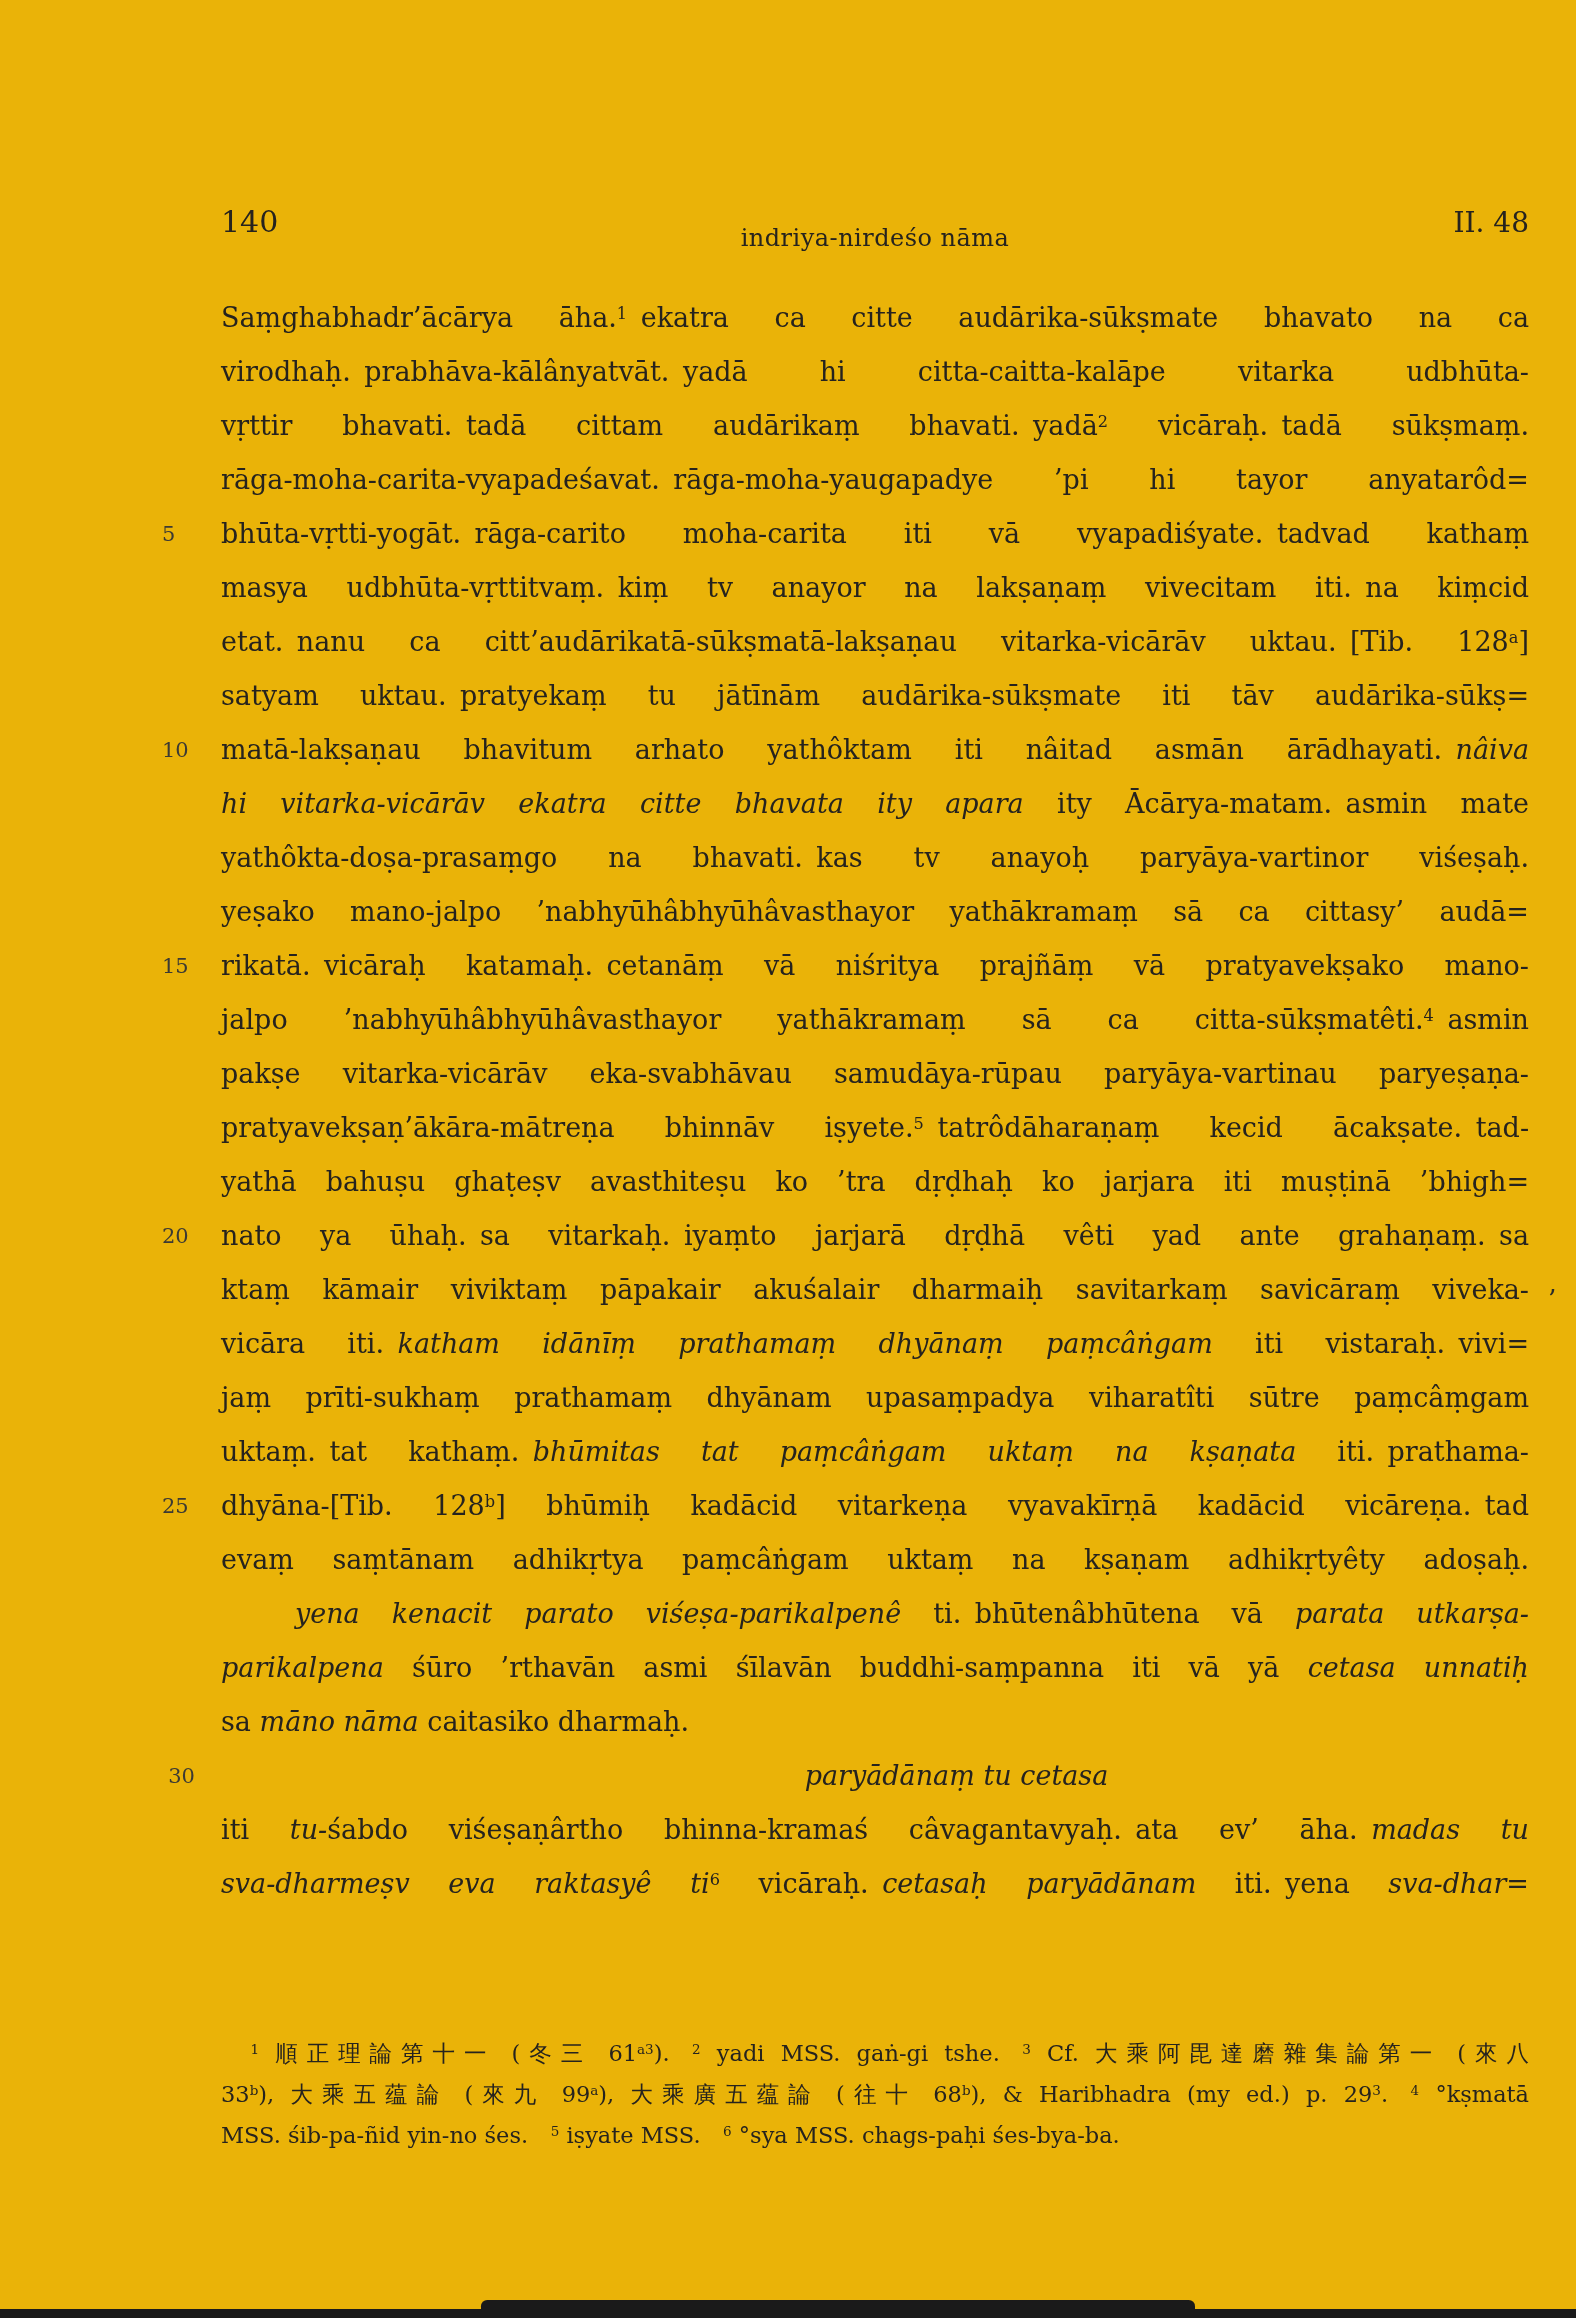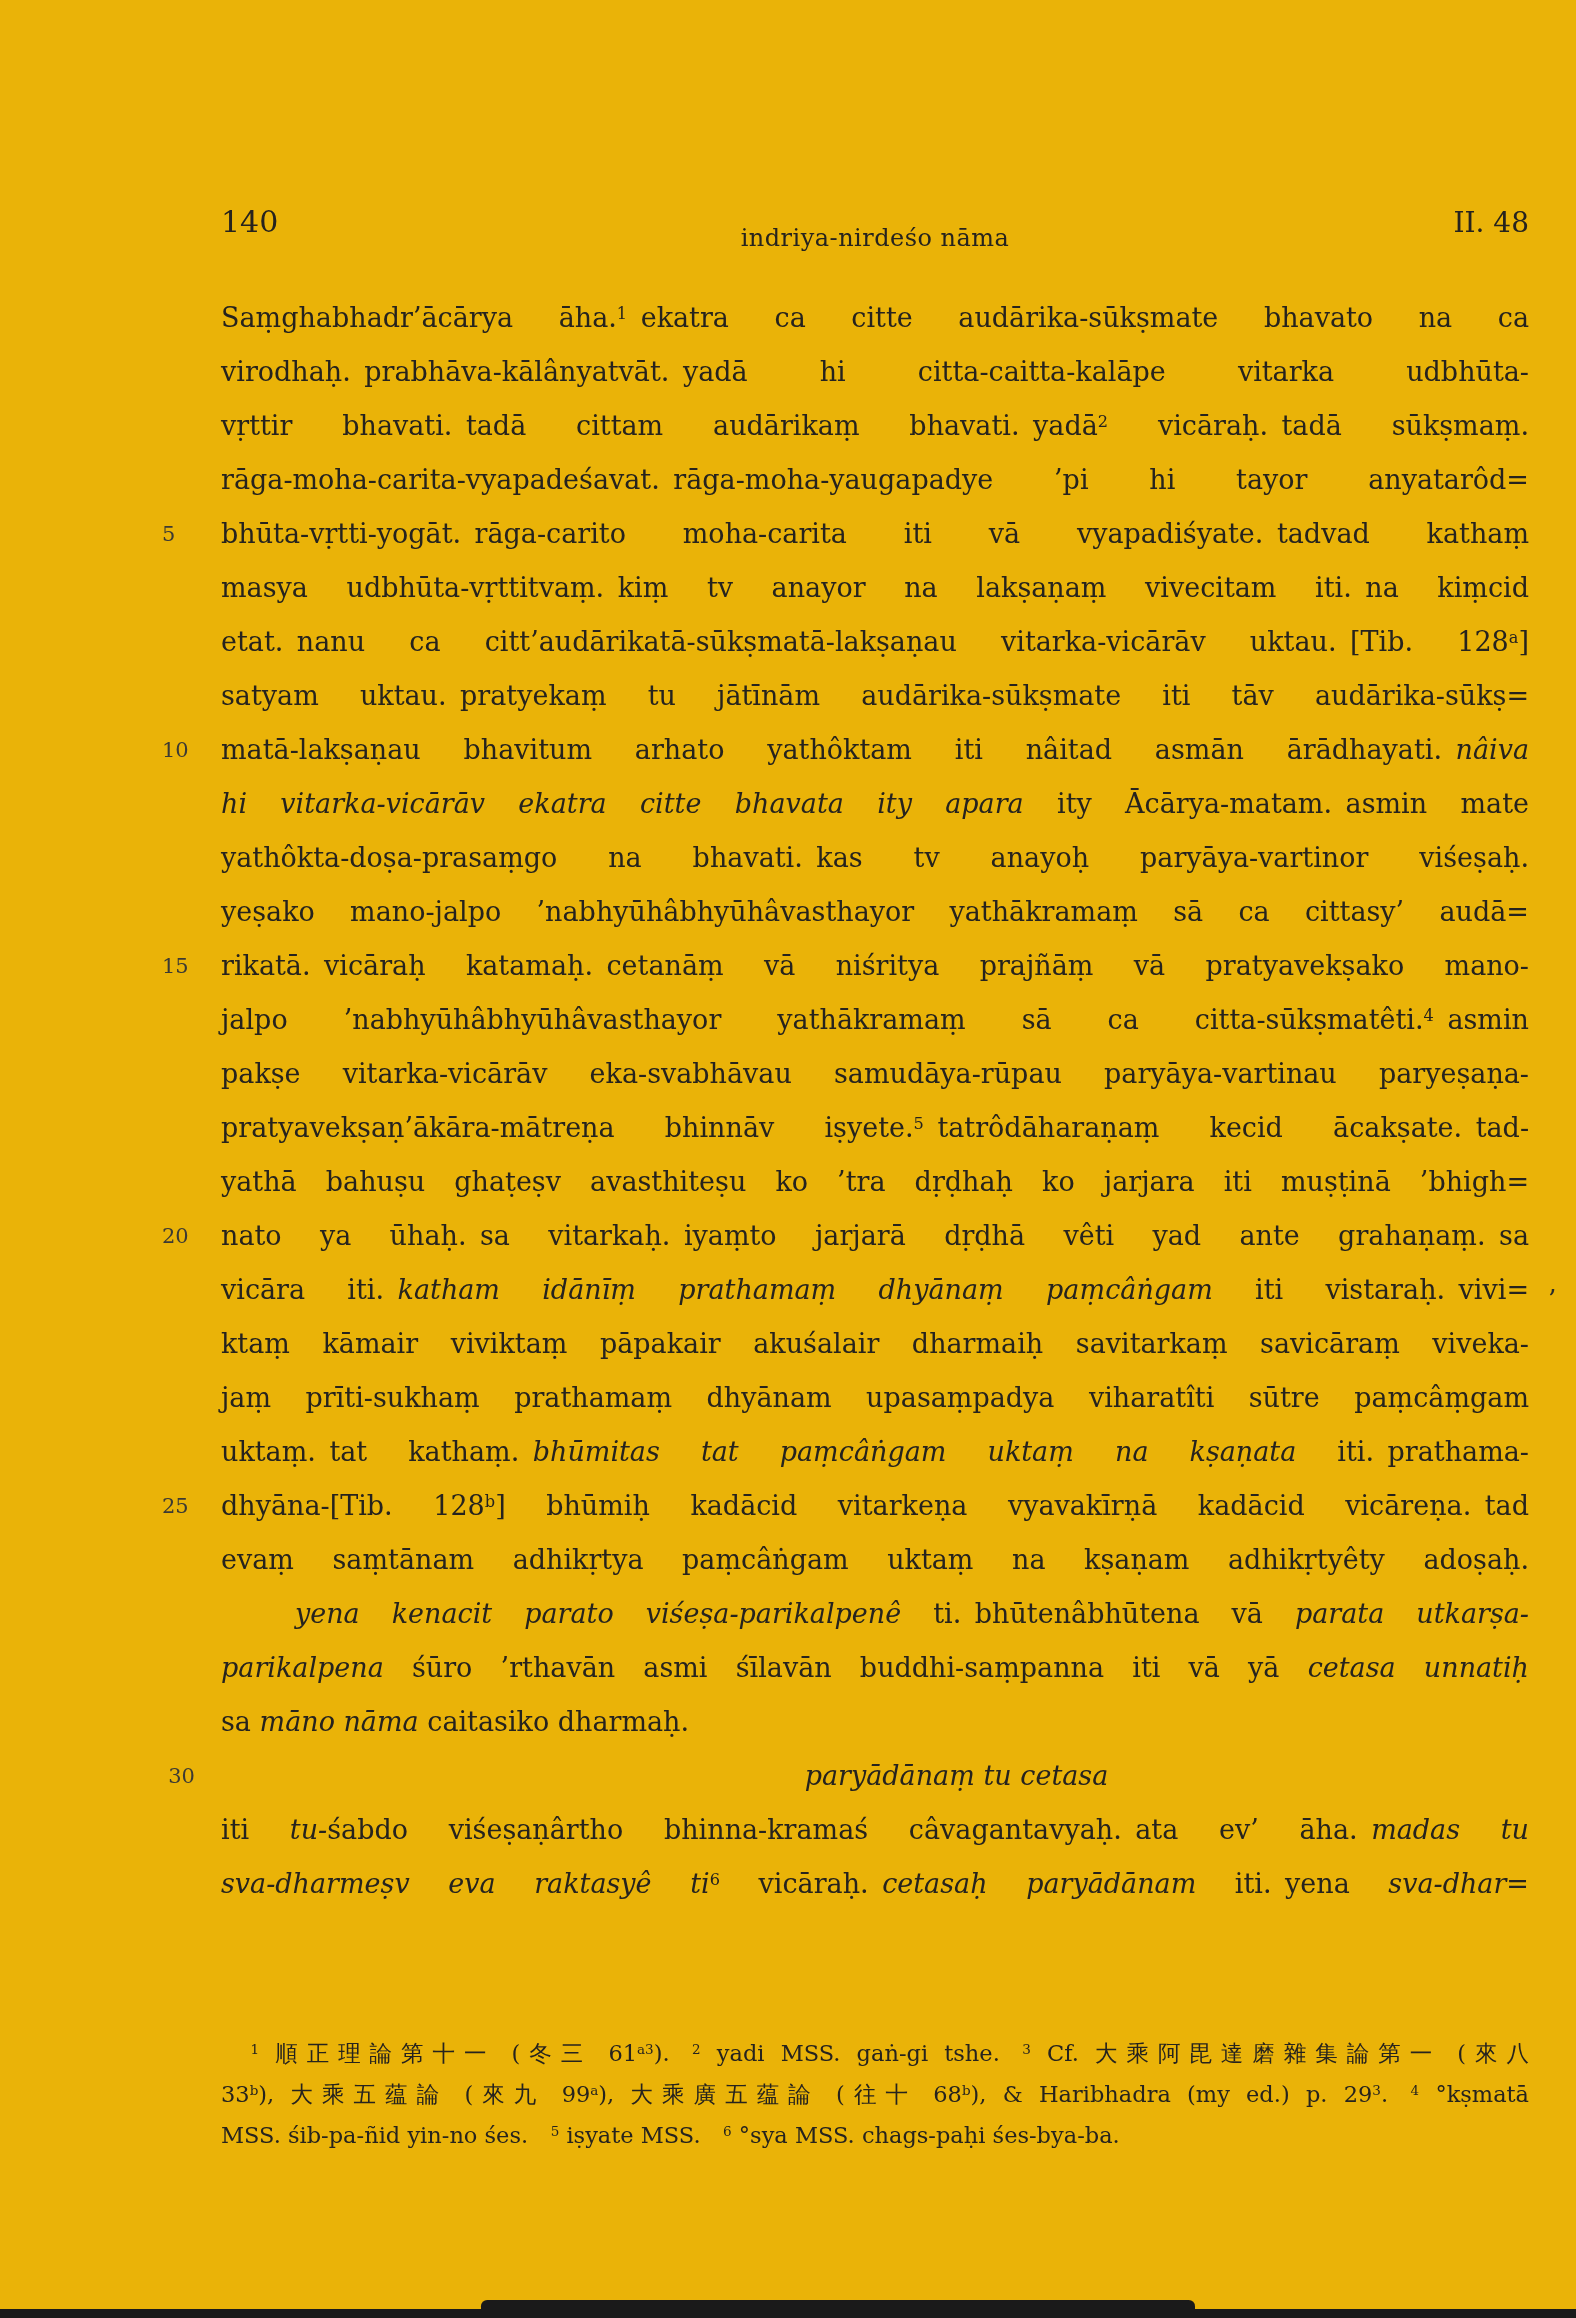--- a/index.html
+++ b/index.html
@@ -50,22 +50,22 @@
       <div class="line"><span class="mnum">10</span><span>matā-lakṣaṇau bhavitum arhato yathôktam iti nâitad asmān ārādhayati. </span><span class="it">nâiva</span></div>
       <div class="line"><span class="it">hi vitarka-vicārāv ekatra citte bhavata ity apara</span><span> ity Ācārya-matam. asmin mate</span></div>
       <div class="line"><span>yathôkta-doṣa-prasaṃgo na bhavati. kas tv anayoḥ paryāya-vartinor viśeṣaḥ.</span></div>
       <div class="line"><span>yeṣako mano-jalpo ’nabhyūhâbhyūhâvasthayor yathākramaṃ sā ca cittasy’ audā=</span></div>
       <div class="line"><span class="mnum">15</span><span>rikatā. vicāraḥ katamaḥ. cetanāṃ vā niśritya prajñāṃ vā pratyavekṣako mano-</span></div>
       <div class="line"><span>jalpo ’nabhyūhâbhyūhâvasthayor yathākramaṃ sā ca citta-sūkṣmatêti.</span><sup>4</sup><span> asmin</span></div>
       <div class="line"><span>pakṣe vitarka-vicārāv eka-svabhāvau samudāya-rūpau paryāya-vartinau paryeṣaṇa-</span></div>
       <div class="line"><span>pratyavekṣaṇ’ākāra-mātreṇa bhinnāv iṣyete.</span><sup>5</sup><span> tatrôdāharaṇaṃ kecid ācakṣate. tad-</span></div>
       <div class="line"><span>yathā bahuṣu ghaṭeṣv avasthiteṣu ko ’tra dṛḍhaḥ ko jarjara iti muṣṭinā ’bhigh=</span></div>
       <div class="line"><span class="mnum">20</span><span>nato ya ūhaḥ. sa vitarkaḥ. iyaṃto jarjarā dṛḍhā vêti yad ante grahaṇaṃ. sa</span></div>
+      <div class="line"><span>ktaṃ kāmair viviktaṃ pāpakair akuśalair dharmaiḥ savitarkaṃ savicāraṃ viveka-</span></div>
       <div class="line"><span>vicāra iti. </span><span class="it">katham idānīṃ prathamaṃ dhyānaṃ paṃcâṅgam</span><span> iti vistaraḥ. vivi=</span></div>
-      <div class="line"><span>ktaṃ kāmair viviktaṃ pāpakair akuśalair dharmaiḥ savitarkaṃ savicāraṃ viveka-</span></div>
       <div class="line"><span>jaṃ prīti-sukhaṃ prathamaṃ dhyānam upasaṃpadya viharatîti sūtre paṃcâṃgam</span></div>
       <div class="line"><span>uktaṃ. tat kathaṃ. </span><span class="it">bhūmitas tat paṃcâṅgam uktaṃ na kṣaṇata</span><span> iti. prathama-</span></div>
       <div class="line"><span class="mnum">25</span><span>dhyāna-[Tib. 128</span><sup>b</sup><span>] bhūmiḥ kadācid vitarkeṇa vyavakīrṇā kadācid vicāreṇa. tad</span></div>
       <div class="line"><span>evaṃ saṃtānam adhikṛtya paṃcâṅgam uktaṃ na kṣaṇam adhikṛtyêty adoṣaḥ.</span></div>
       <div class="line indent"><span class="it">yena kenacit parato viśeṣa-parikalpenê</span><span> ti. bhūtenâbhūtena vā </span><span class="it">parata utkarṣa-</span></div>
       <div class="line"><span class="it">parikalpena</span><span> śūro ’rthavān asmi śīlavān buddhi-saṃpanna iti vā yā </span><span class="it">cetasa unnatiḥ</span></div>
       <div class="line last"><span>sa </span><span class="it">māno nāma</span><span> caitasiko dharmaḥ.</span></div>
       <div class="line verse"><span class="mnum">30</span><span class="it">paryādānaṃ tu cetasa</span></div>
       <div class="line"><span>iti </span><span class="it">tu-</span><span>śabdo viśeṣaṇârtho bhinna-kramaś câvagantavyaḥ. ata ev’ āha. </span><span class="it">madas tu</span></div>
       <div class="line"><span class="it">sva-dharmeṣv eva raktasyê ti</span><sup>6</sup><span> vicāraḥ. </span><span class="it">cetasaḥ paryādānam</span><span> iti. yena </span><span class="it">sva-dhar=</span></div>

